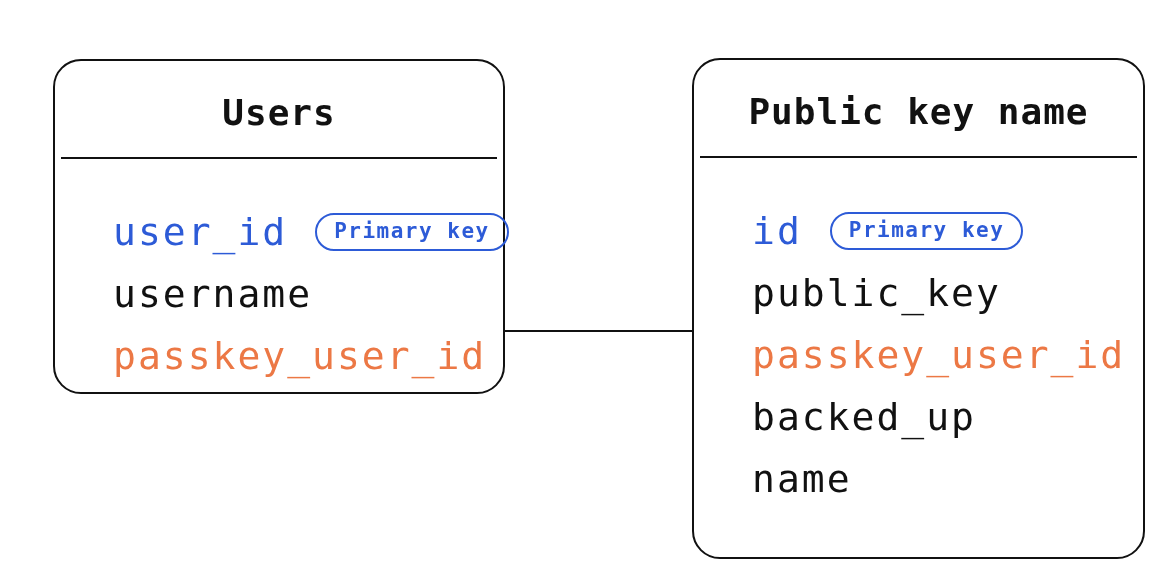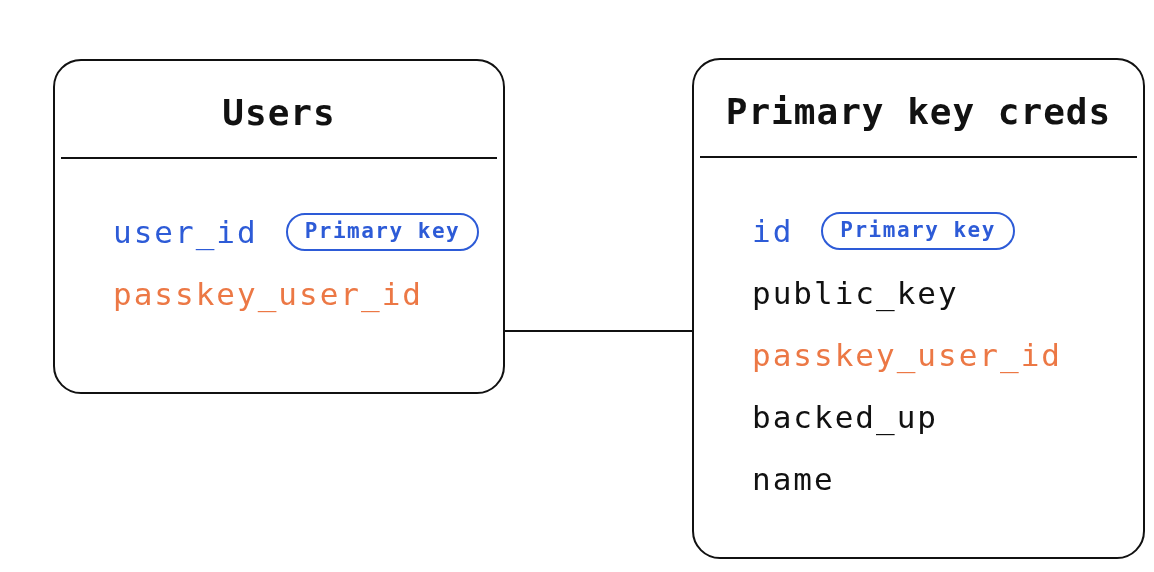--- a/index.html
+++ b/index.html
@@ -45,21 +45,21 @@
   .table-body {
     padding: 33px 20px 0 40px;
   }
   .field-row {
     height: 56px;
     display: flex;
     align-items: center;
     white-space: nowrap;
   }
   .field-name {
-    font-size: 31px;
+    font-size: 38px;
     letter-spacing: 2px;
     color: var(--line-black);
   }
   .field-name.primary { color: var(--primary-key-blue); }
   .field-name.foreign { color: var(--foreign-ref-orange); }
   .pk-badge {
     display: inline-flex;
     align-items: center;
     margin-left: 22px;
     padding: 3px 17px 5px 17px;
@@ -88,30 +88,33 @@
   <div class="er-table table-users">
     <div class="table-header">
       <span class="table-title">Users</span>
     </div>
     <div class="table-body">
       <div class="field-row">
         <span class="field-name primary">user_id</span>
         <span class="pk-badge">Primary key</span>
       </div>
       <div class="field-row">
+        <span class="field-name">username</span>
+      </div>
+      <div class="field-row">
         <span class="field-name foreign">passkey_user_id</span>
       </div>
     </div>
   </div>
 
   <div class="relationship-line"></div>
 
   <div class="er-table table-creds">
     <div class="table-header">
-      <span class="table-title">Primary key creds</span>
+      <span class="table-title">Public key name</span>
     </div>
     <div class="table-body">
       <div class="field-row">
         <span class="field-name primary">id</span>
         <span class="pk-badge">Primary key</span>
       </div>
       <div class="field-row">
         <span class="field-name">public_key</span>
       </div>
       <div class="field-row">

